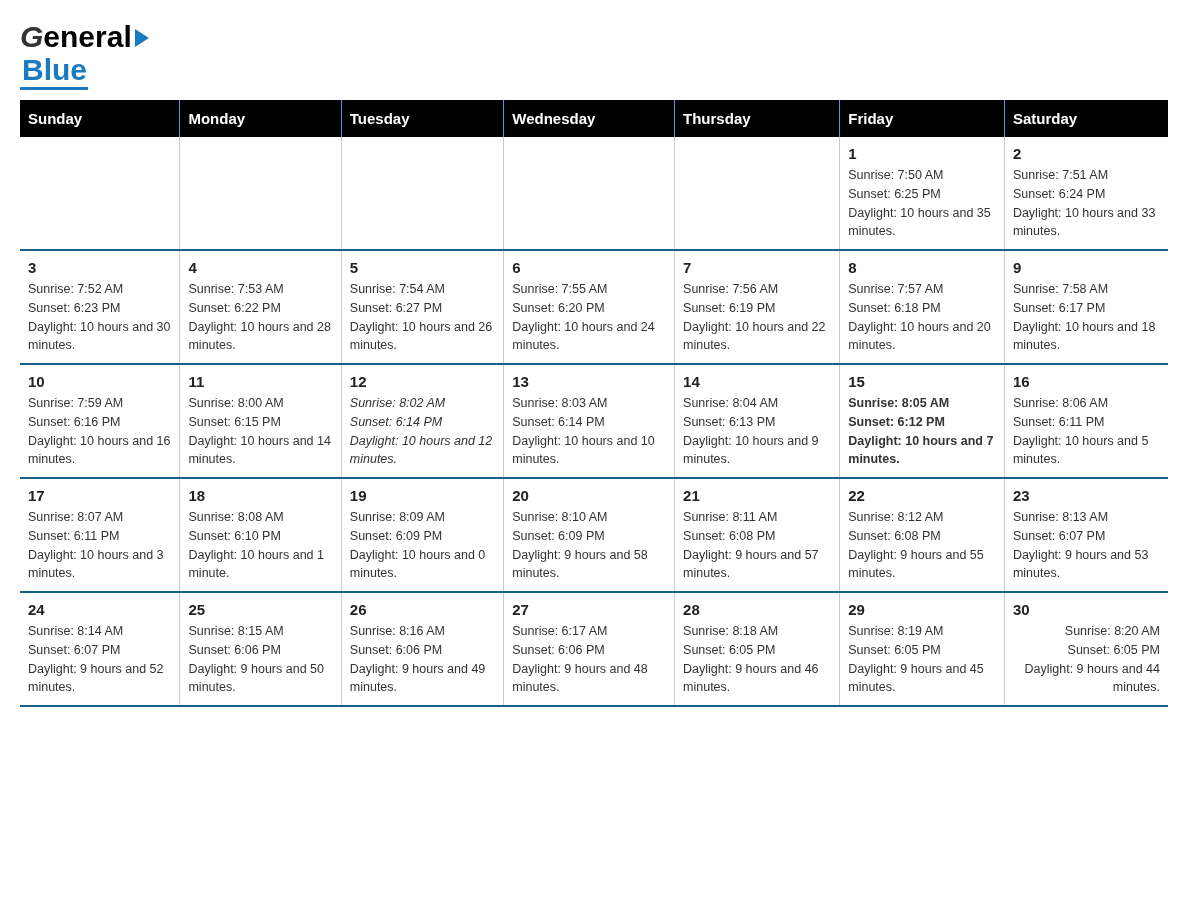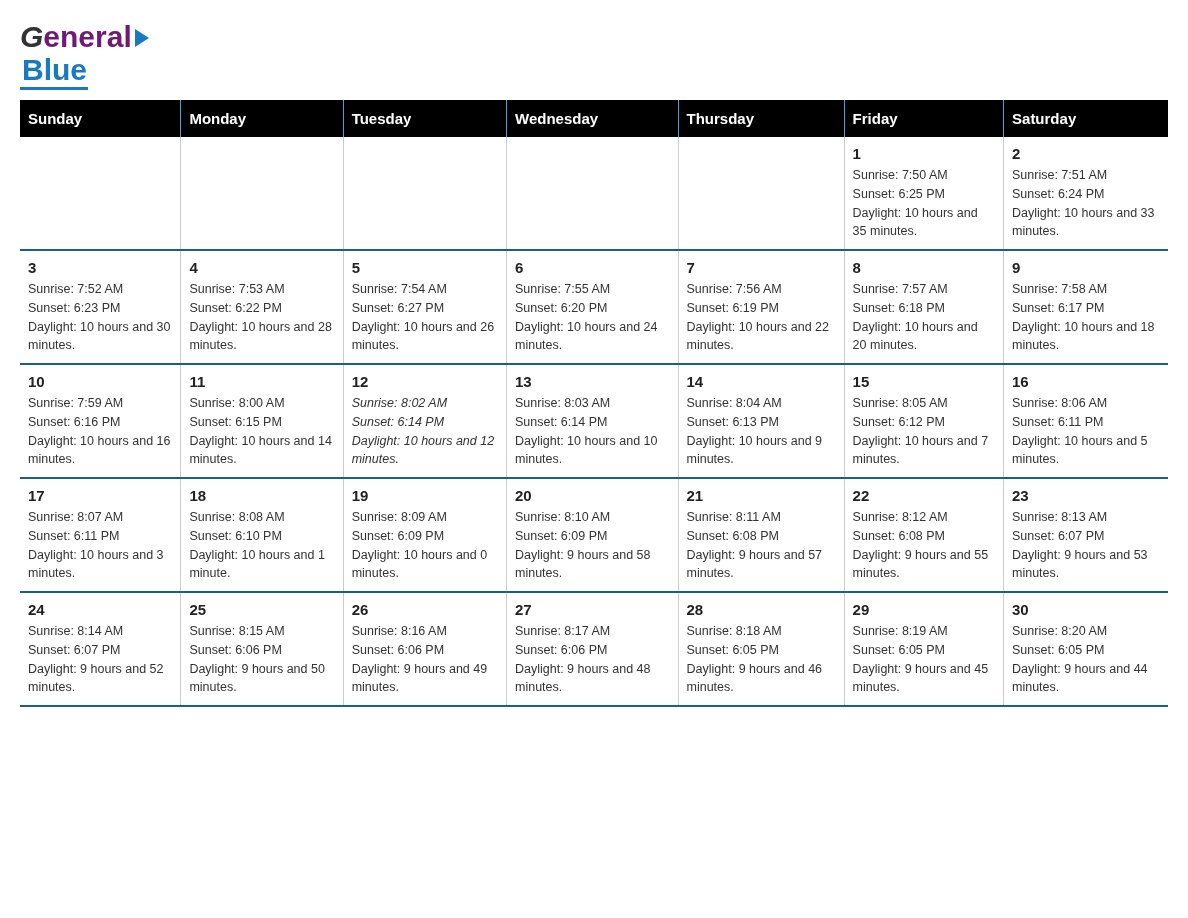--- a/index.html
+++ b/index.html
@@ -83,21 +83,21 @@
   </style>
 </head>
 <body>
 
 <div>
   <div class="header-section">
     <div class="logo-area">
       <div style="line-height:1.1;">
         <div style="display:flex; align-items:center;">
           <span style="font-size:30px; font-weight:bold; color:#333; font-style:italic;">G</span>
-          <span style="font-size:30px; font-weight:bold; color:#701a75;">eneral</span>
+          <span style="font-size:30px; font-weight:bold; color:#000000;">eneral</span>
           <span style="display:inline-block; width:0; height:0; border-top:9px solid transparent; border-bottom:9px solid transparent; border-left:14px solid #1a7abf; margin-left:3px; margin-bottom:-2px;"></span>
         </div>
         <div style="display:flex; align-items:center; margin-left:2px;">
           <span style="font-size:30px; font-weight:bold; color:#1a7abf;">Blue</span>
         </div>
         <div style="width:68px; height:3px; background:#1a7abf; margin-top:1px;"></div>
       </div>
     </div>
   </div>
 
@@ -203,21 +203,21 @@
 Daylight: 10 hours and 10 minutes.</div>
           </td>
           <td>
             <span class="day-number">14</span>
             <div class="day-info" style="white-space: pre-line;">Sunrise: 8:04 AM
 Sunset: 6:13 PM
 Daylight: 10 hours and 9 minutes.</div>
           </td>
           <td>
             <span class="day-number">15</span>
-            <div class="day-info" style="white-space: pre-line;">Sunrise: 8:05 AM
+            <div class="day-info" style="white-space: pre-line; font-weight: bold;">Sunrise: 8:05 AM
 Sunset: 6:12 PM
 Daylight: 10 hours and 7 minutes.</div>
           </td>
           <td>
             <span class="day-number">16</span>
             <div class="day-info" style="white-space: pre-line;">Sunrise: 8:06 AM
 Sunset: 6:11 PM
 Daylight: 10 hours and 5 minutes.</div>
           </td>
         </tr>
@@ -279,38 +279,38 @@
 Daylight: 9 hours and 50 minutes.</div>
           </td>
           <td>
             <span class="day-number">26</span>
             <div class="day-info" style="white-space: pre-line;">Sunrise: 8:16 AM
 Sunset: 6:06 PM
 Daylight: 9 hours and 49 minutes.</div>
           </td>
           <td>
             <span class="day-number">27</span>
-            <div class="day-info" style="white-space: pre-line;">Sunrise: 8:17 AM
+            <div class="day-info" style="white-space: pre-line;">Sunrise: 6:17 AM
 Sunset: 6:06 PM
 Daylight: 9 hours and 48 minutes.</div>
           </td>
           <td>
             <span class="day-number">28</span>
             <div class="day-info" style="white-space: pre-line;">Sunrise: 8:18 AM
 Sunset: 6:05 PM
 Daylight: 9 hours and 46 minutes.</div>
           </td>
           <td>
             <span class="day-number">29</span>
             <div class="day-info" style="white-space: pre-line;">Sunrise: 8:19 AM
 Sunset: 6:05 PM
 Daylight: 9 hours and 45 minutes.</div>
           </td>
           <td>
             <span class="day-number">30</span>
-            <div class="day-info" style="white-space: pre-line;">Sunrise: 8:20 AM
+            <div class="day-info" style="white-space: pre-line; text-align: right;">Sunrise: 8:20 AM
 Sunset: 6:05 PM
 Daylight: 9 hours and 44 minutes.</div>
           </td>
         </tr>
       </tbody>
   </table>
 </div>
 
 </body></html>

